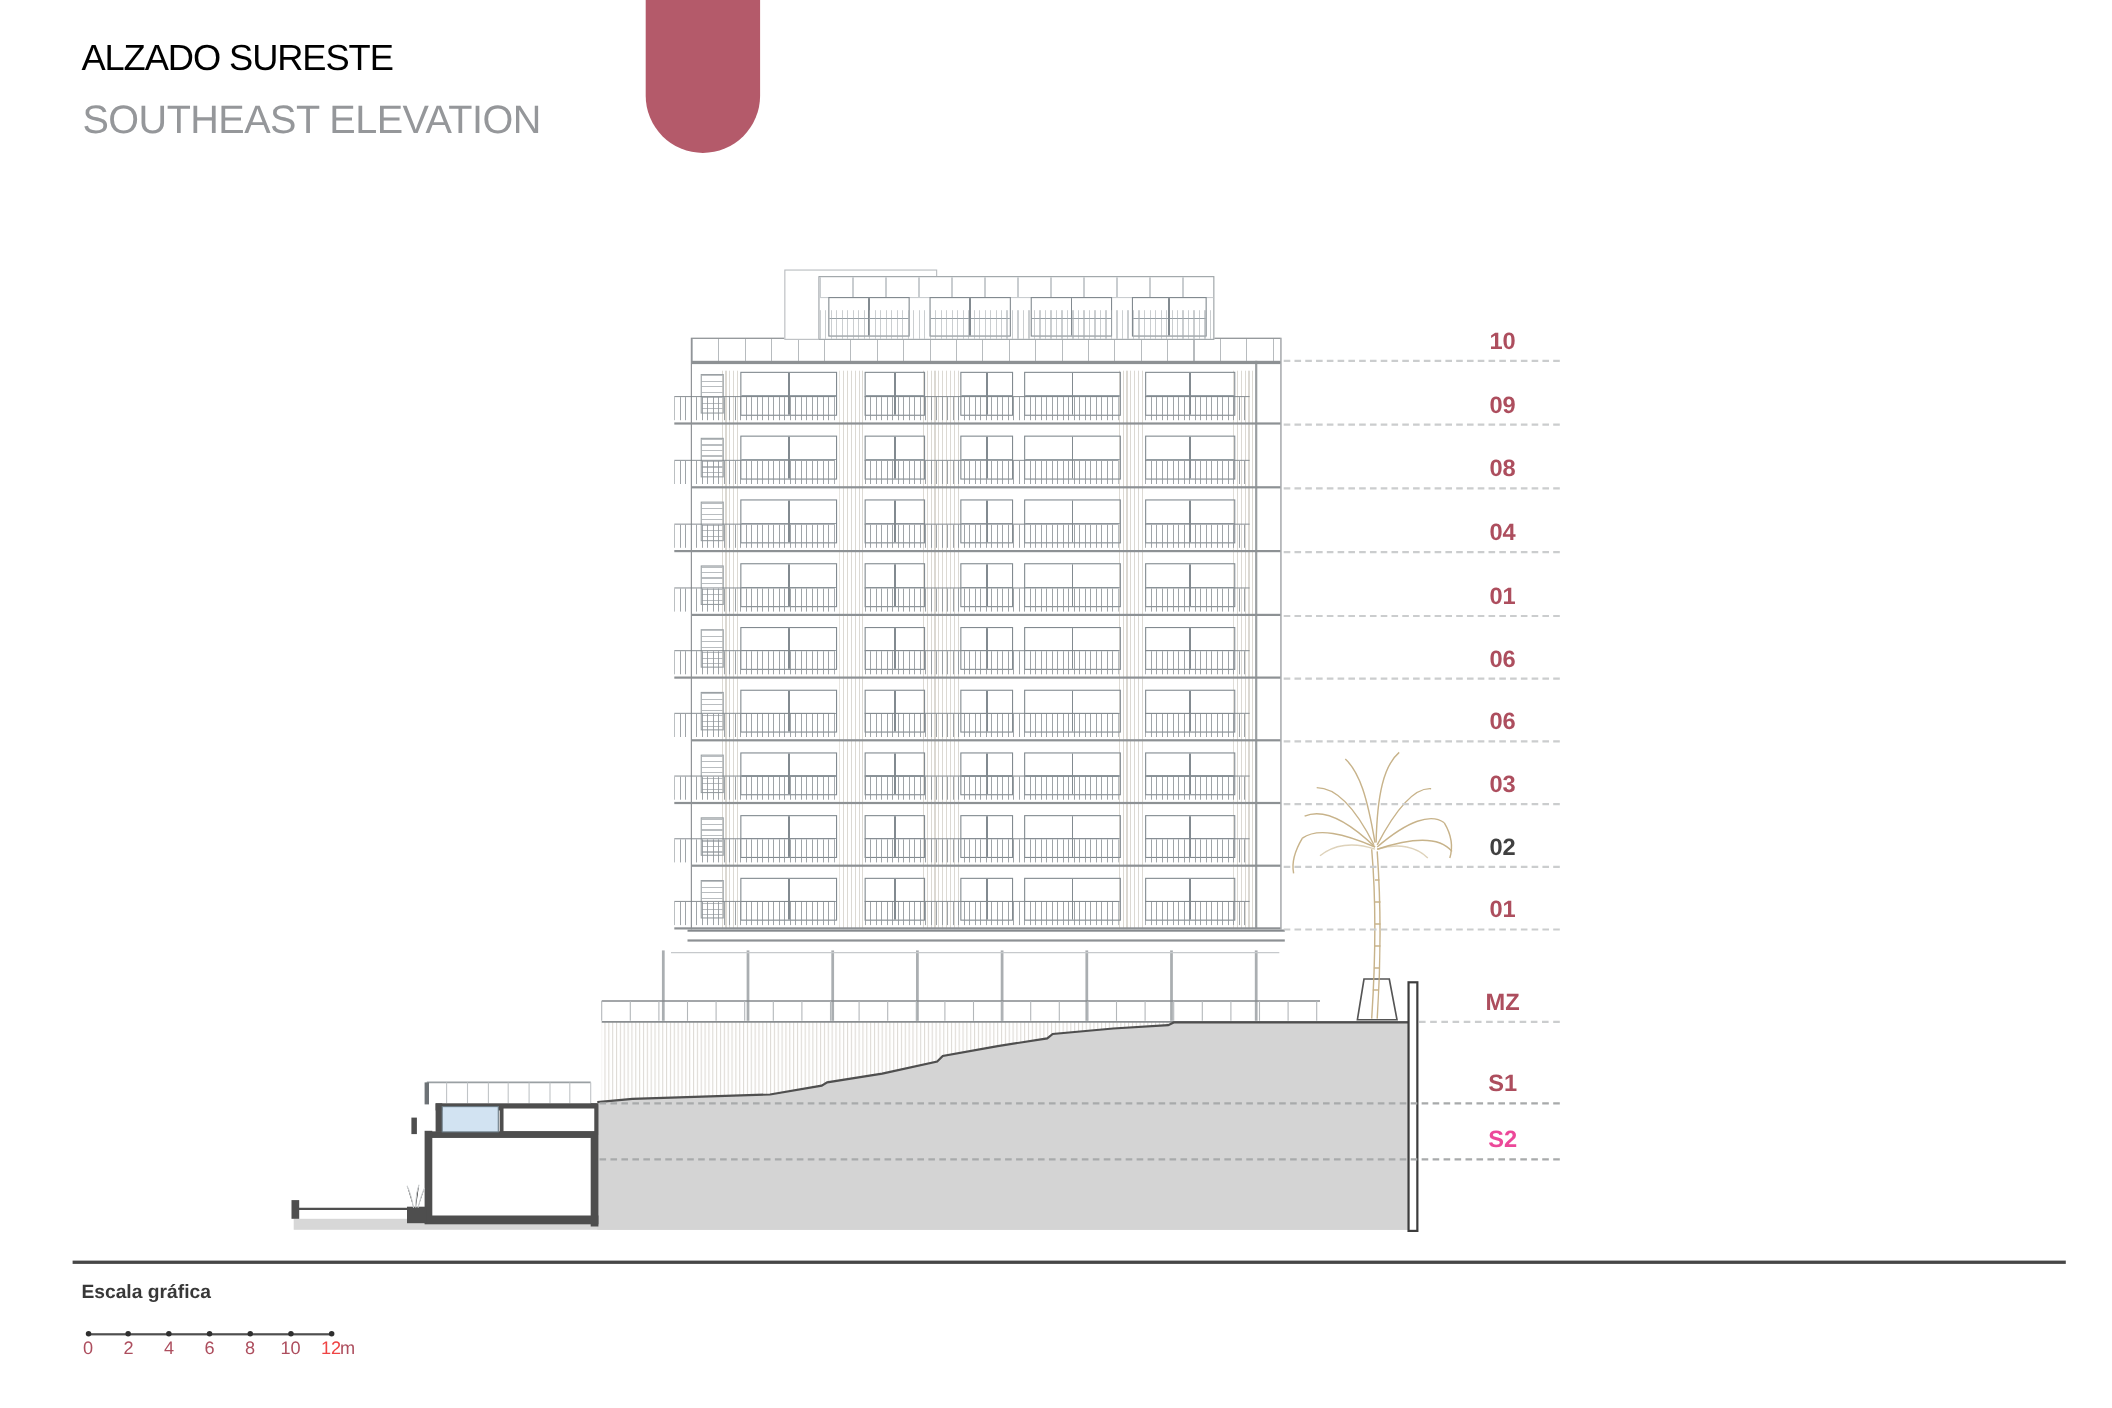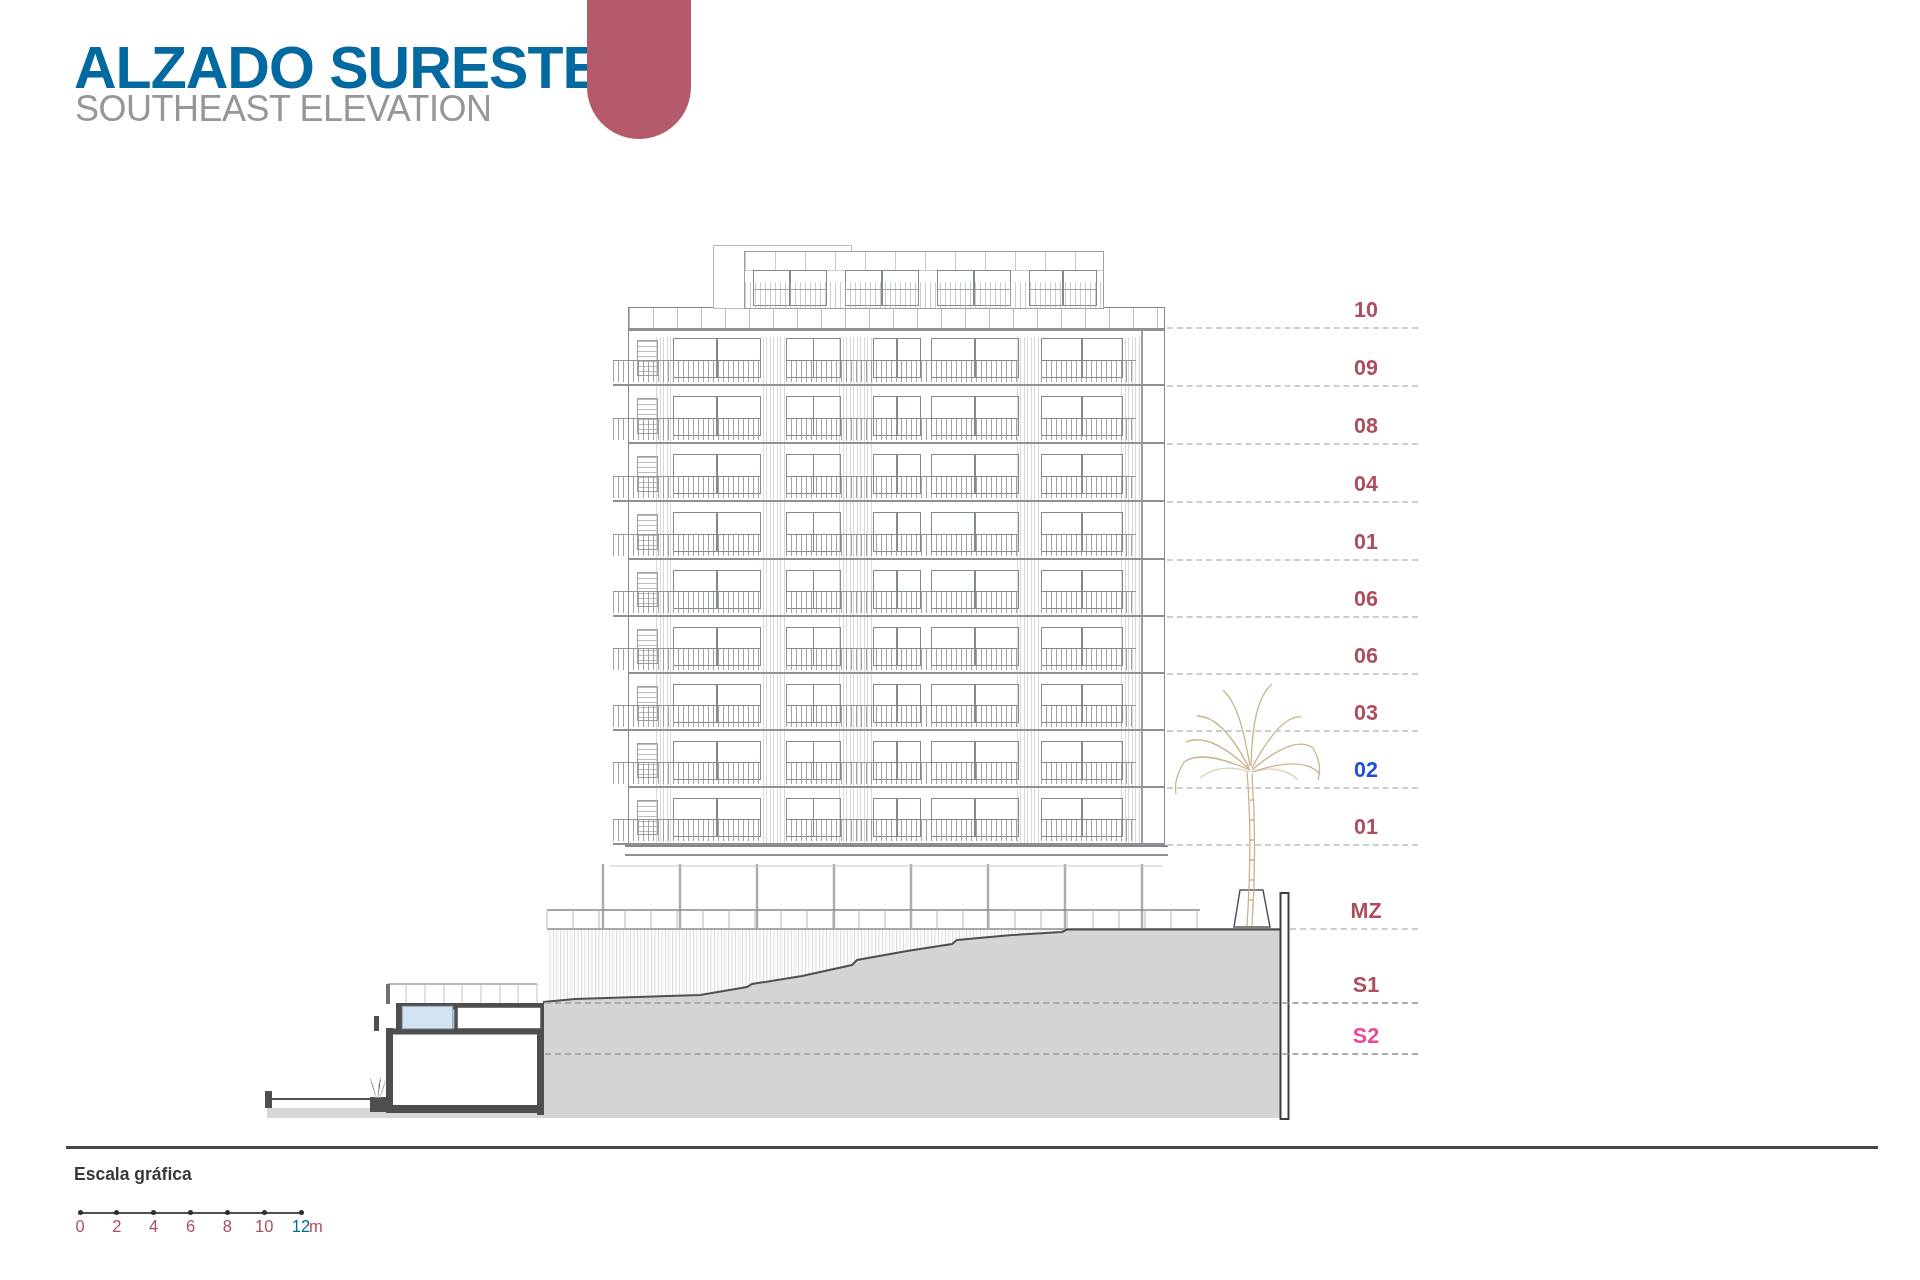--- a/index.html
+++ b/index.html
@@ -1,21 +1,21 @@
 <!DOCTYPE html>
 <html><head>
 <meta charset="utf-8">
 <style>
   html,body{margin:0;padding:0;}
   body{width:1920px;height:1280px;position:relative;background:#ffffff;overflow:hidden;
        font-family:"Liberation Sans", sans-serif;}
   .abs{position:absolute;}
 
   
-  #page-title{left:74px;top:34px;font-size:59px;font-weight:bold;color:#0369a1;
+  #page-title{left:74px;top:34px;font-size:33px;font-weight:normal;color:#000000;
               letter-spacing:-1px;white-space:nowrap;}
   #page-subtitle{left:75px;top:88px;font-size:36px;color:#95979a;letter-spacing:-0.5px;
                  white-space:nowrap;}
   #corner-badge{left:587px;top:0;width:104px;height:139px;background:#b45a6a;
                 border-radius:0 0 52px 52px;}
 
   
   #drawing-svg{left:0;top:0;}
 
   
@@ -313,21 +313,21 @@
     <div class="abs level-label" style="left: 1338px; top: 472px; color: rgb(173, 78, 94);">04</div>
     <div class="abs level-dash" style="left: 1167px; top: 559px; width: 251px;"></div>
     <div class="abs level-label" style="left: 1338px; top: 530px; color: rgb(173, 78, 94);">01</div>
     <div class="abs level-dash" style="left: 1167px; top: 616px; width: 251px;"></div>
     <div class="abs level-label" style="left: 1338px; top: 587px; color: rgb(173, 78, 94);">06</div>
     <div class="abs level-dash" style="left: 1167px; top: 673px; width: 251px;"></div>
     <div class="abs level-label" style="left: 1338px; top: 644px; color: rgb(173, 78, 94);">06</div>
     <div class="abs level-dash" style="left: 1167px; top: 730px; width: 251px;"></div>
     <div class="abs level-label" style="left: 1338px; top: 701px; color: rgb(173, 78, 94);">03</div>
     <div class="abs level-dash" style="left: 1167px; top: 787px; width: 251px;"></div>
-    <div class="abs level-label" style="left: 1338px; top: 758px; color: #1d4ed8;">02</div>
+    <div class="abs level-label" style="left: 1338px; top: 758px; color: #404040;">02</div>
     <div class="abs level-dash" style="left: 1167px; top: 844px; width: 251px;"></div>
     <div class="abs level-label" style="left: 1338px; top: 815px; color: rgb(173, 78, 94);">01</div>
     <div class="abs level-dash" style="left: 1290px; top: 928px; width: 128px;"></div>
     <div class="abs level-label" style="left: 1338px; top: 899px; color: rgb(173, 78, 94);">MZ</div>
     <div class="abs level-dash on-ground" style="left: 545px; top: 1002px; width: 873px;"></div>
     <div class="abs level-label" style="left: 1338px; top: 973px; color: rgb(173, 78, 94);">S1</div>
     <div class="abs level-dash on-ground" style="left: 545px; top: 1053px; width: 873px;"></div>
     <div class="abs level-label" style="left: 1338px; top: 1024px; color: #ec4899;">S2</div>
   </div>
 
@@ -341,15 +341,15 @@
     <div class="abs scale-num" style="left: 98.8333px; color: rgb(173, 78, 94);">2</div>
     <div class="abs scale-dot" style="left: 151.167px;"></div>
     <div class="abs scale-num" style="left: 135.667px; color: rgb(173, 78, 94);">4</div>
     <div class="abs scale-dot" style="left: 188px;"></div>
     <div class="abs scale-num" style="left: 172.5px; color: rgb(173, 78, 94);">6</div>
     <div class="abs scale-dot" style="left: 224.833px;"></div>
     <div class="abs scale-num" style="left: 209.333px; color: rgb(173, 78, 94);">8</div>
     <div class="abs scale-dot" style="left: 261.667px;"></div>
     <div class="abs scale-num" style="left: 246.167px; color: rgb(173, 78, 94);">10</div>
     <div class="abs scale-dot" style="left: 298.5px;"></div>
-    <div class="abs scale-num" style="left: 283px; color: #0369a1;">12</div>
+    <div class="abs scale-num" style="left: 283px; color: #ef4444;">12</div>
   </div>
 <div class="abs" id="scale-unit">m</div>
 
 </body></html>

